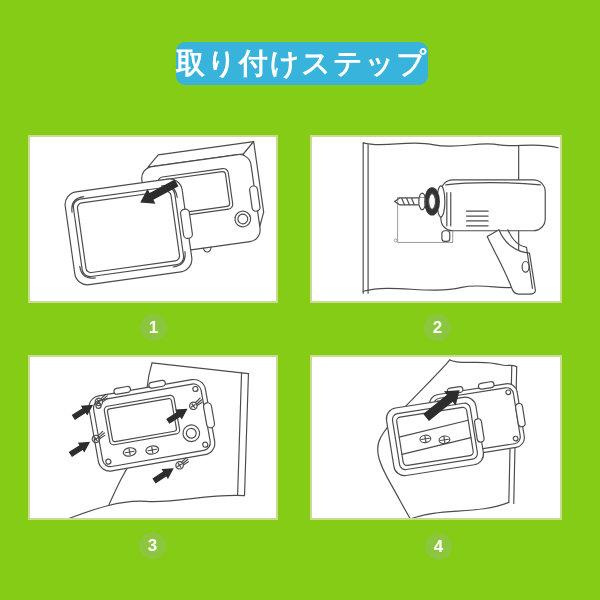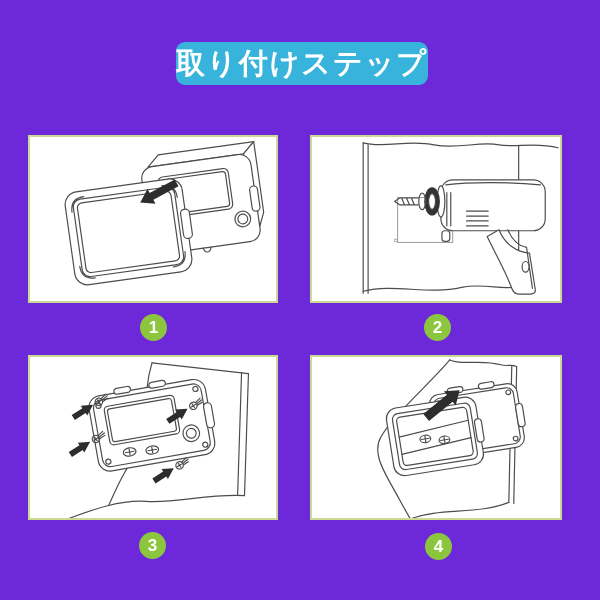--- a/index.html
+++ b/index.html
@@ -1,16 +1,16 @@
 <!DOCTYPE html>
 <html style="--banner-blue: #38b4dc; --step-green: #8cc63f; --panel-border: #cada90; --line-gray: #4c4c4c; --arrow-dark: #2d2d2d;"><head>
 <meta charset="utf-8">
 <style>
   html,body{margin:0;padding:0;background:#fff;}
-  .canvas{position:relative;width:600px;height:600px;background:#6d28d9;overflow:hidden;
+  .canvas{position:relative;width:600px;height:600px;background:#84cc16;overflow:hidden;
           font-family:"Liberation Sans","DejaVu Sans",sans-serif;}
   .banner{position:absolute;left:176px;top:42px;width:252px;height:43px;
           background:var(--banner-blue,#38b4dc);border-radius:9px;
           display:flex;align-items:center;justify-content:center;}
   .banner span{color:#fff;font-size:29px;font-weight:700;letter-spacing:2px;
           font-family:"Liberation Serif","DejaVu Serif",serif;white-space:nowrap;}
   .panel{position:absolute;box-sizing:border-box;border:2px solid var(--panel-border,#cada90);background:#fff;}
   .panel svg{display:block;width:100%;height:100%;}
   #p1{left:28px;top:135px;width:250px;height:168px;}
   #p2{left:310px;top:135px;width:252px;height:168px;}

